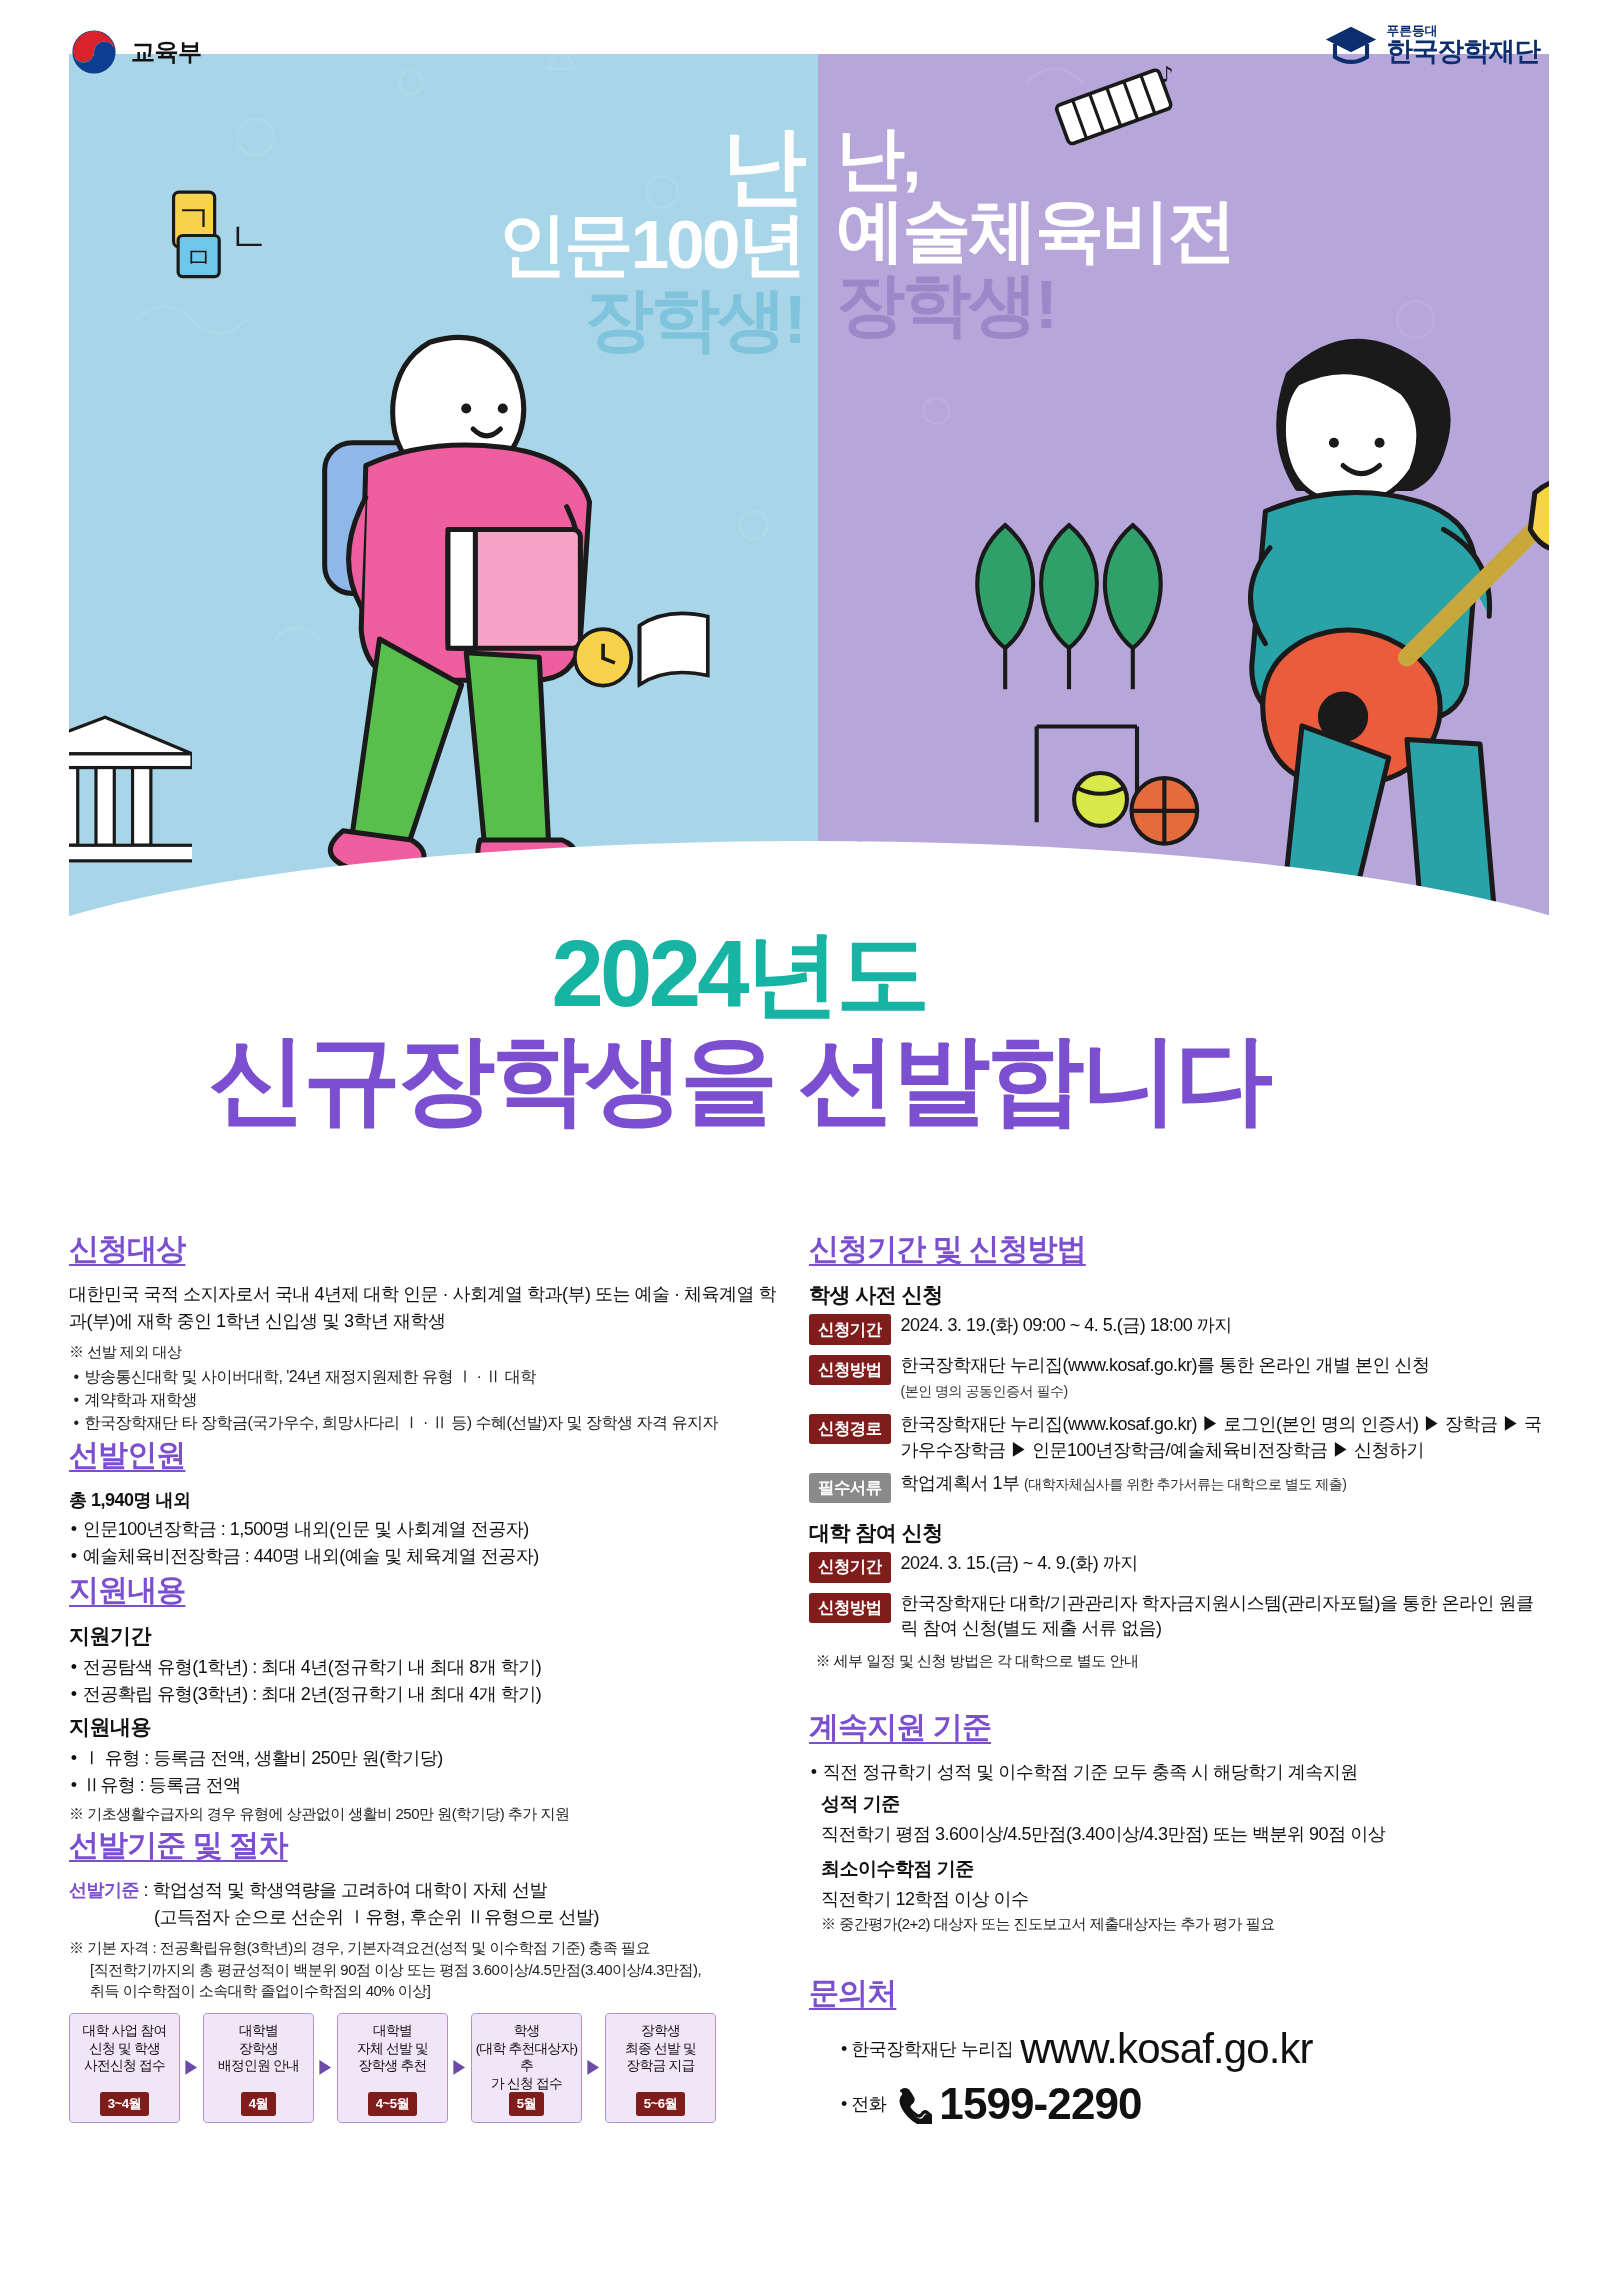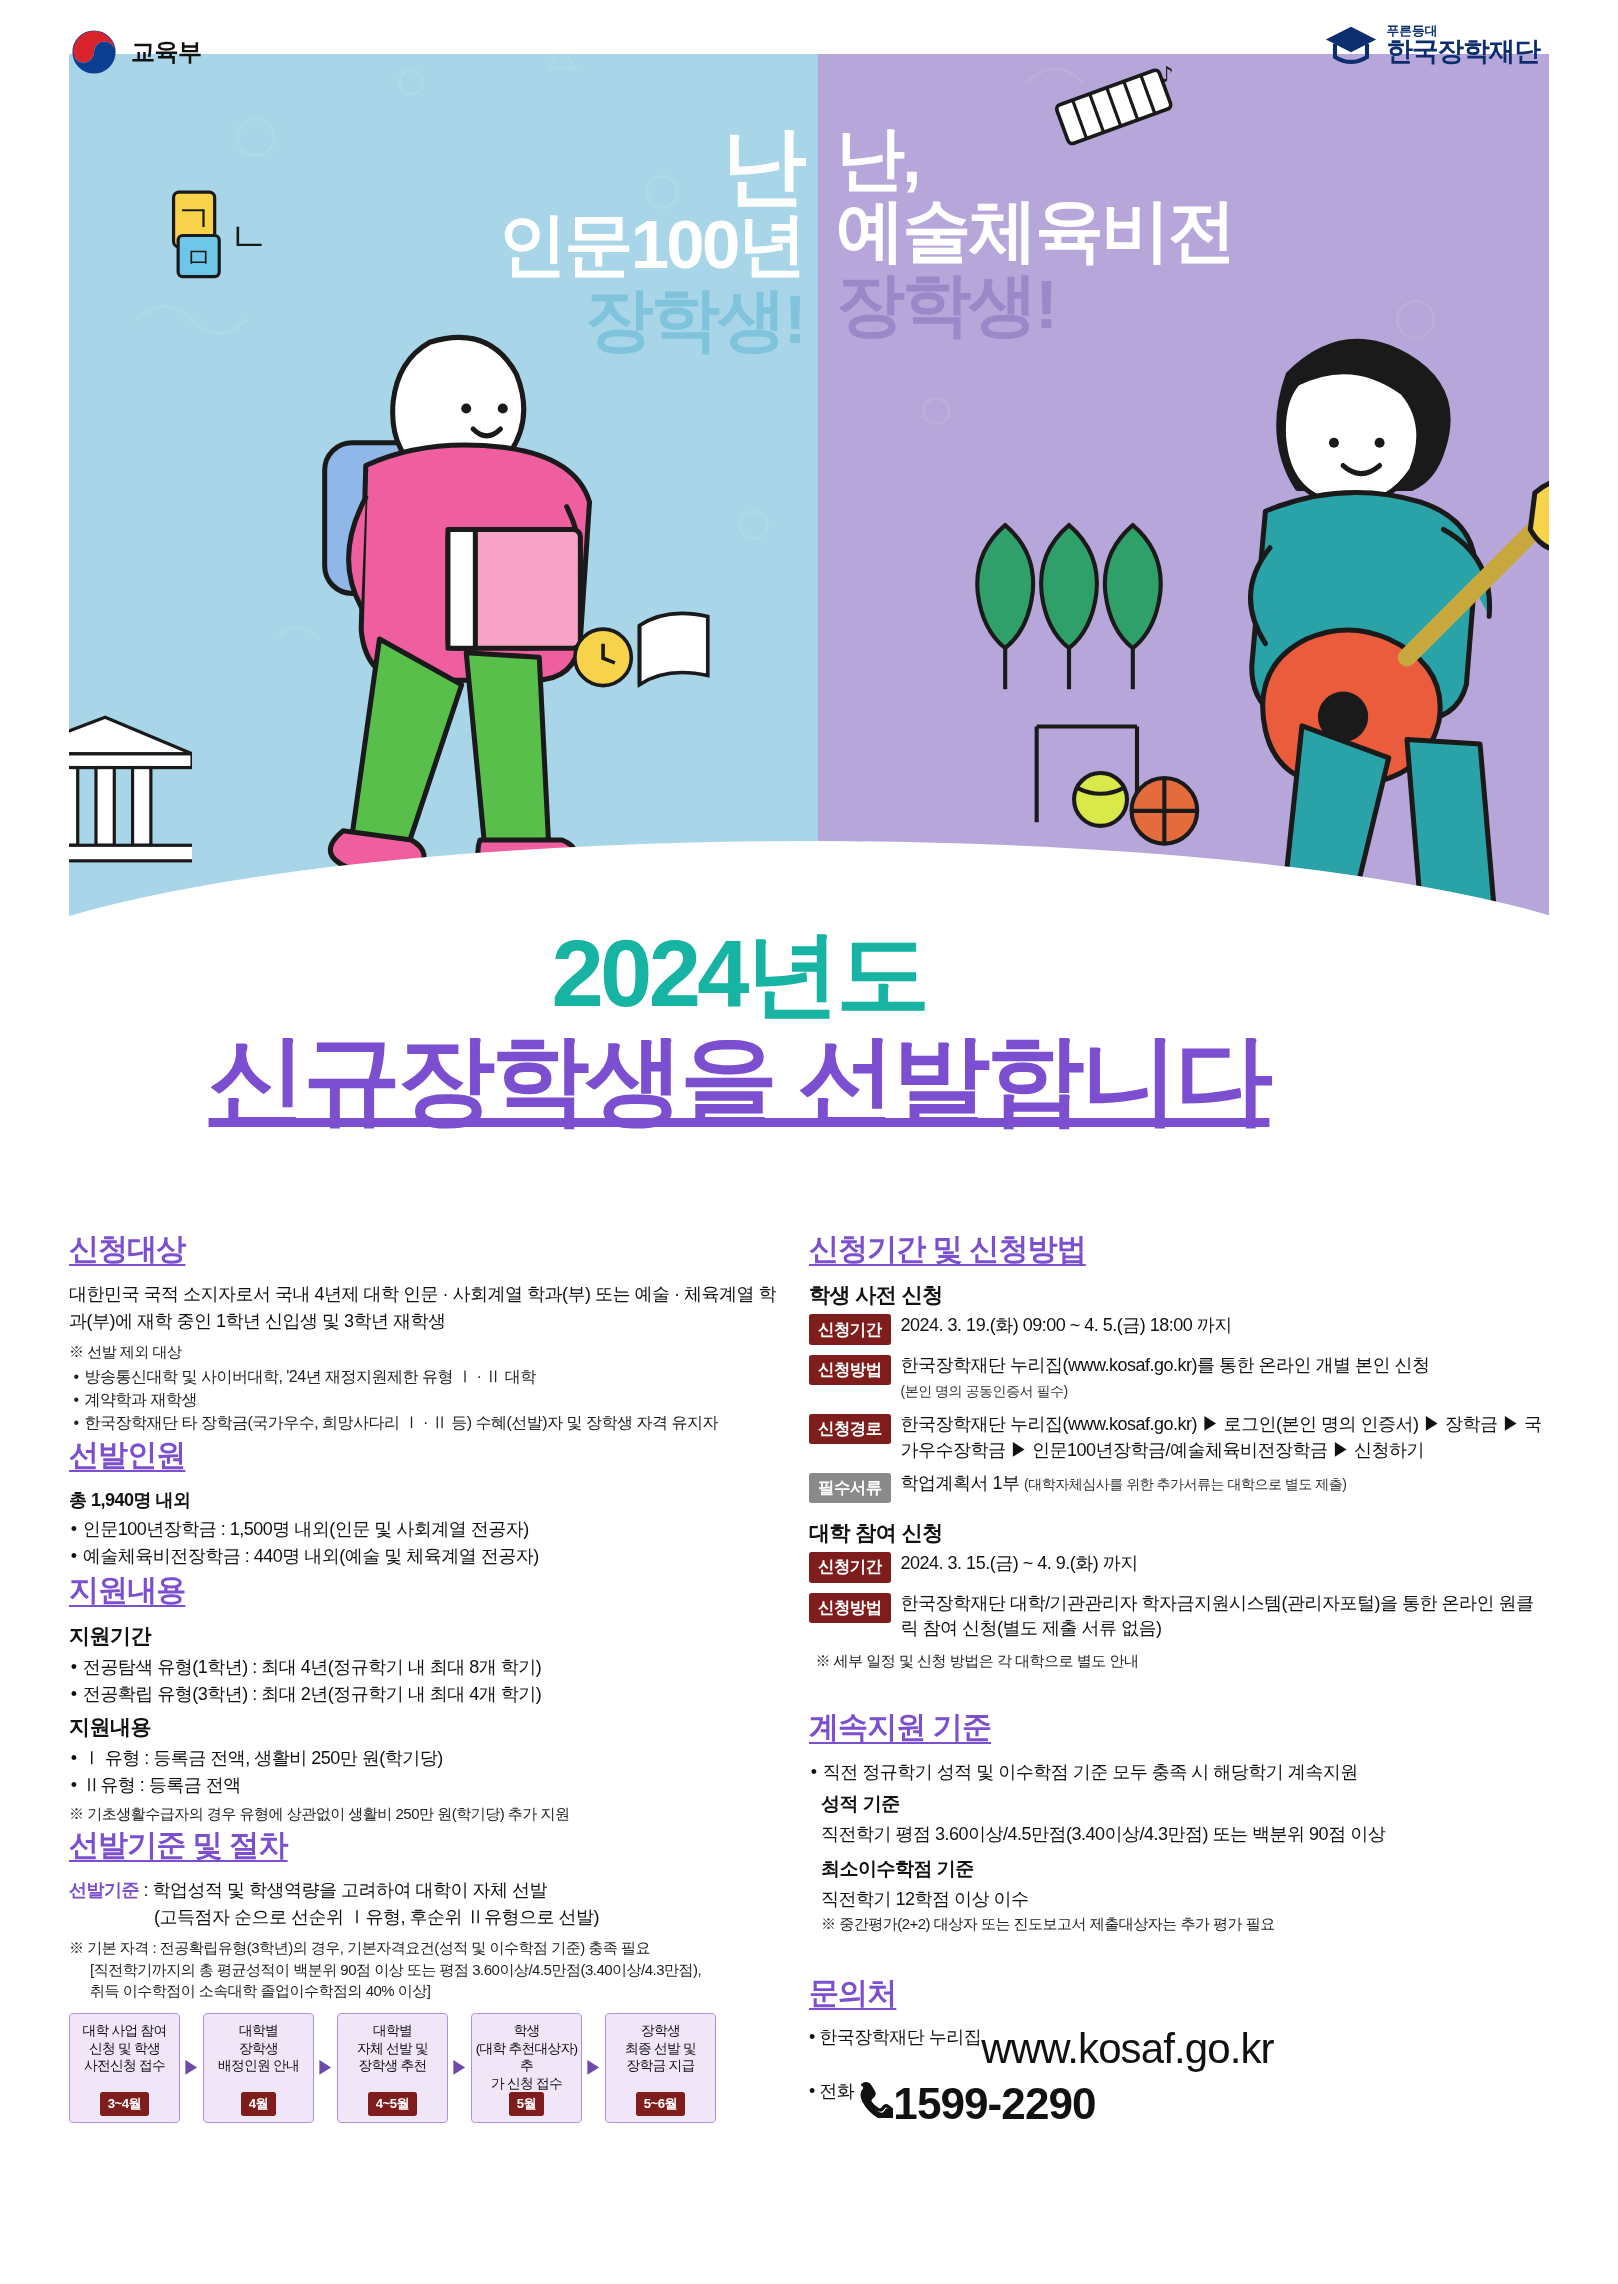--- a/index.html
+++ b/index.html
@@ -45,21 +45,21 @@
   .head-l .l2{font-size:69px;font-weight:bold;color:#ffffff;letter-spacing:-2.7px;line-height:1.08;}
   .head-l .l3{font-size:69px;font-weight:bold;color:#7fc4dc;letter-spacing:-2.7px;line-height:1.08;}
   .head-r{position:absolute;left:836px;top:123px;width:594px;}
   .head-r .l1{font-size:69px;font-weight:bold;color:#ffffff;letter-spacing:-2.7px;line-height:1.05;}
   .head-r .l2{font-size:69px;font-weight:bold;color:#ffffff;letter-spacing:-2.7px;line-height:1.05;}
   .head-r .l3{font-size:69px;font-weight:bold;color:#9b88c9;letter-spacing:-2.7px;line-height:1.08;}
 
   
   .big-title{position:absolute;left:0;top:927px;width:1478px;text-align:center;}
   .bt1{font-size:94px;font-weight:bold;color:#17b3a3;letter-spacing:-3.7px;line-height:1;}
-  .bt2{font-size:98px;font-weight:bold;color:#7b4fd0;letter-spacing:-3.7px;line-height:1.1;margin-top:4.6px;text-decoration:underline;}
+  .bt2{font-size:98px;font-weight:bold;color:#7b4fd0;letter-spacing:-3.7px;line-height:1.1;margin-top:4.6px;}
 
   
   .content{position:absolute;left:0;top:1229px;width:1618px;}
   .col-left{position:absolute;left:69px;top:0;width:713px;}
   .col-right{position:absolute;left:809px;top:0;width:740px;}
 
   h2.sec{
     font-size:30px;font-weight:bold;color:#7b4fd0;letter-spacing:-0.9px;
     text-decoration:underline;text-underline-offset:4.6px;text-decoration-thickness:2.3px;
     margin:0 0 11px 0;
@@ -92,21 +92,21 @@
   .fbox{
     width:111px;background:#f0e6f7;border:1.4px solid #b08fd6;border-radius:4.6px;
     display:flex;flex-direction:column;align-items:center;justify-content:flex-start;
     padding:8.2px 2.7px 6.4px;box-sizing:border-box;min-height:96px;
   }
   .fbox .ft{font-size:13.7px;line-height:1.28;text-align:center;color:#111;letter-spacing:-0.7px;}
   .fbox .fm{margin-top:auto;background:#7f1d1d;color:#fff;font-size:13.2px;font-weight:bold;border-radius:2.7px;padding:2.7px 7.3px;letter-spacing:-0.5px;}
   .farrow{display:flex;align-items:center;justify-content:center;width:21px;color:#6e4aa8;font-size:18px;}
 
   
-  .contact-line{display:flex;align-items:flex-start;gap:0;margin-top:6.4px;}
+  .contact-line{display:flex;align-items:center;gap:7px;margin-top:6.4px;margin-left:32px;}
   .contact-line .lbl{font-size:18px;letter-spacing:-0.5px;}
   .url{font-size:42px;color:#111;letter-spacing:-0.9px;font-family:"Liberation Sans", sans-serif;}
   .tel{font-size:44px;font-weight:bold;color:#111;letter-spacing:-0.9px;}
   .phone-ico{width:39px;height:39px;}
 </style>
 </head>
 <body>
 
 <div class="poster">
 

